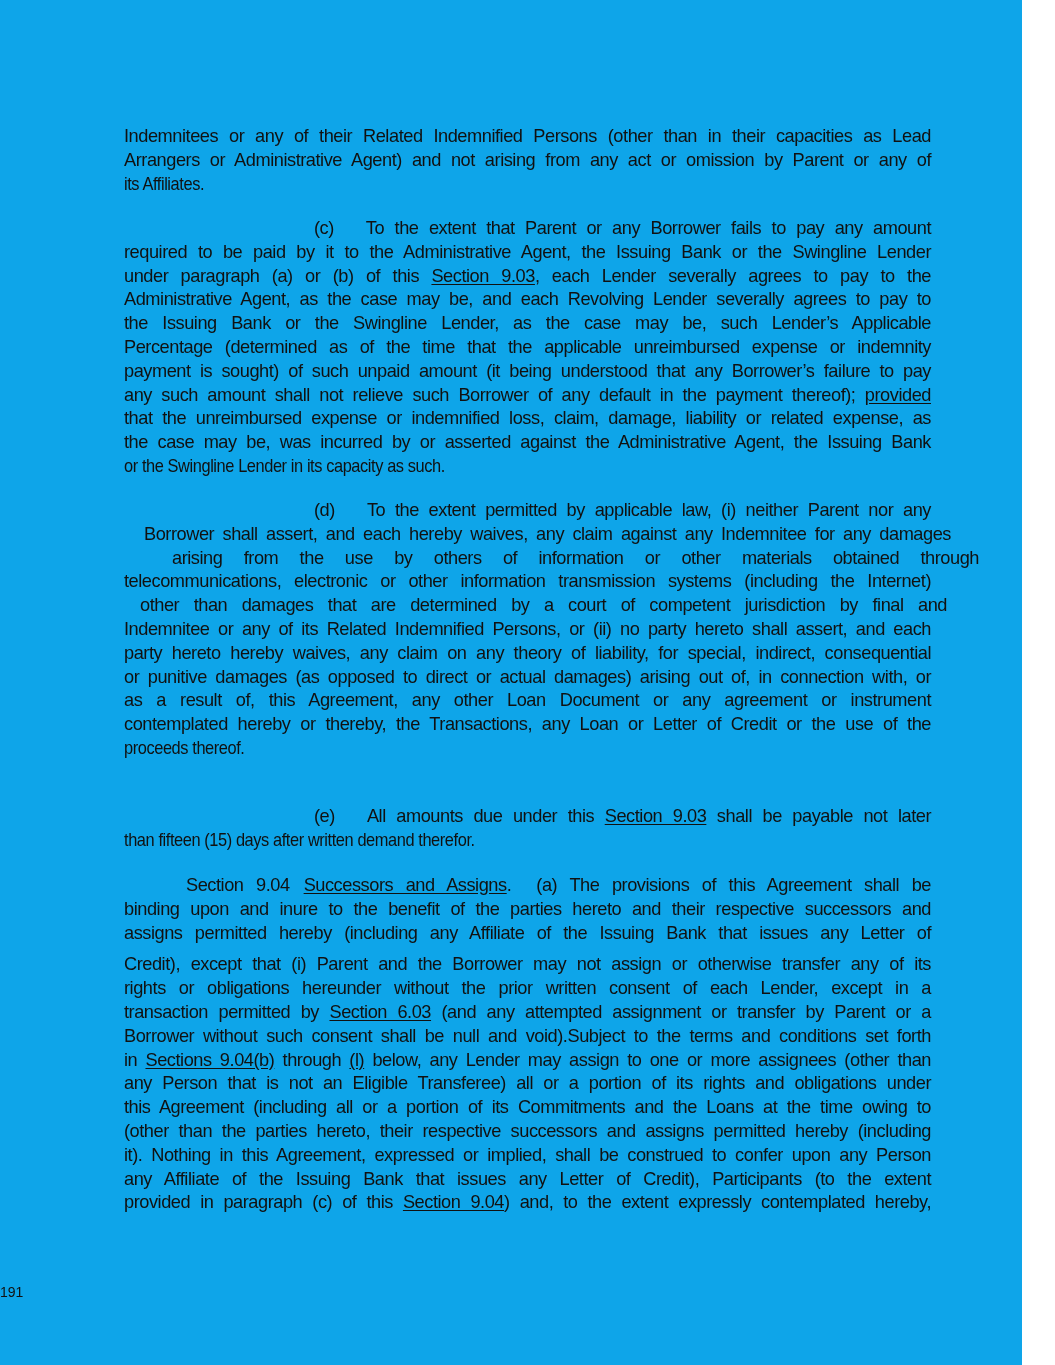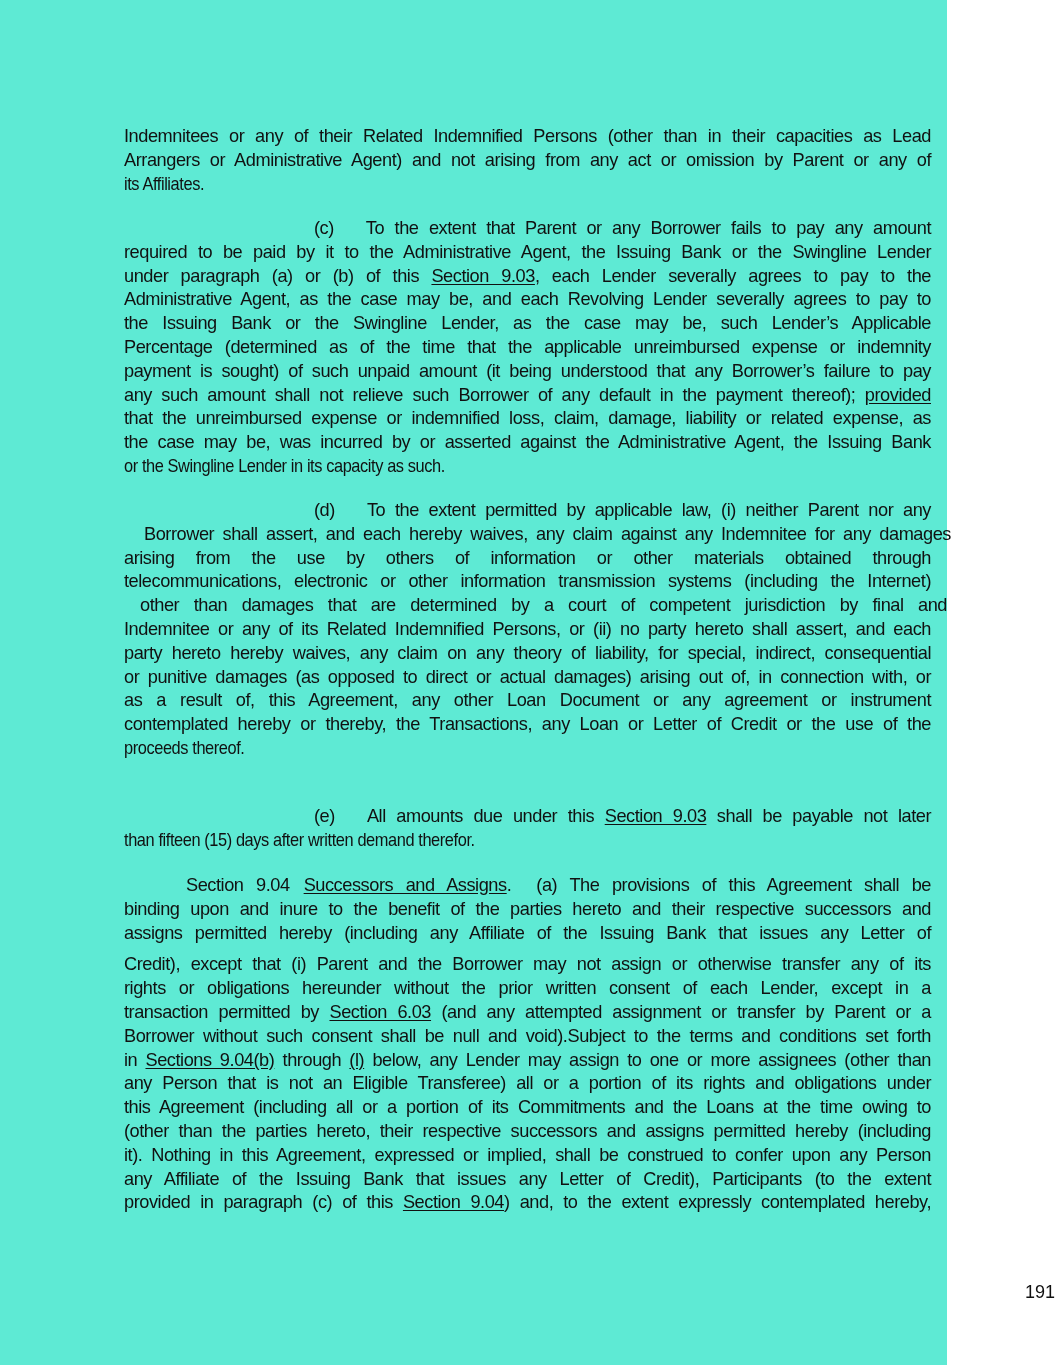--- a/index.html
+++ b/index.html
@@ -1,38 +1,38 @@
 <!DOCTYPE html>
 <html><head>
   <meta charset="utf-8">
   <style>
     html, body { margin: 0; padding: 0; background: #ffffff; }
     body { width: 1055px; height: 1365px; position: relative; overflow: hidden; }
     .page {
-      position: absolute; left: 0; top: 0; width: 947px; height: 1365px;
-      background: #5eead4; color: #111111;
+      position: absolute; left: 0; top: 0; width: 1022px; height: 1365px;
+      background: #0ea5e9; color: #111111;
       font-family: "Liberation Sans", sans-serif;
       font-size: 18.2px;
     }
     .para { position: absolute; left: 124px; width: 807px; }
     .line {
       display: block; height: 23.8px; line-height: 23.8px;
       white-space: nowrap; text-align: justify; text-align-last: justify;
       letter-spacing: -0.45px; word-spacing: 0px;
       transform-origin: left center;
     }
     .line.last { text-align-last: left; }
     .u { text-decoration: underline; text-underline-offset: 2px; }
     .tab-c { display: inline-block; width: 190px; }
     .tab-gap { display: inline-block; width: 32px; }
     .sec-indent { display: inline-block; width: 62px; }
     .sec-gap { display: inline-block; width: 14px; }
     .page-number {
       position: absolute; top: 1280px; left: 0; width: 1055px;
-      text-align: right; font-size: 18px; line-height: 24px; color: #111;
+      text-align: left; font-size: 14px; line-height: 24px; color: #111;
     }
   </style>
 </head>
 <body>
 
 <div class="page">
 
   <div class="para" style="top:125px;">
     <span class="line" style="display: block; width: 807px;">Indemnitees or any of their Related Indemnified Persons (other than in their capacities as Lead</span>
     <span class="line" style="display: block; width: 807px;">Arrangers or Administrative Agent) and not arising from any act or omission by Parent or any of</span>
@@ -49,21 +49,21 @@
     <span class="line" style="display: block; width: 807px;">payment is sought) of such unpaid amount (it being understood that any Borrower’s failure to pay</span>
     <span class="line" style="display: block; width: 807px;"><span>any such amount shall not relieve such Borrower of any default in the payment thereof); </span><span class="u">provided</span></span>
     <span class="line" style="display: block; width: 807px;">that the unreimbursed expense or indemnified loss, claim, damage, liability or related expense, as</span>
     <span class="line" style="display: block; width: 807px;">the case may be, was incurred by or asserted against the Administrative Agent, the Issuing Bank</span>
     <span class="line last" style="display: block; width: 357px; transform: scaleX(0.9);">or the Swingline Lender in its capacity as such.</span>
   </div>
 
   <div class="para" style="top:499px;">
     <span class="line" style="display: block; width: 807px;"><span class="tab-c"></span><span>(d)</span><span class="tab-gap"></span><span>To the extent permitted by applicable law, (i) neither Parent nor any</span></span>
     <span class="line" style="display: block; width: 807px; margin-left: 20px;">Borrower shall assert, and each hereby waives, any claim against any Indemnitee for any damages</span>
-    <span class="line" style="display: block; width: 807px;">arising from the use by others of information or other materials obtained through</span>
+    <span class="line" style="display: block; width: 807px; margin-left: 48px;">arising from the use by others of information or other materials obtained through</span>
     <span class="line" style="display: block; width: 807px;">telecommunications, electronic or other information transmission systems (including the Internet)</span>
     <span class="line" style="display: block; width: 807px; margin-left: 16px;">other than damages that are determined by a court of competent jurisdiction by final and</span>
     <span class="line" style="display: block; width: 807px;">Indemnitee or any of its Related Indemnified Persons, or (ii) no party hereto shall assert, and each</span>
     <span class="line" style="display: block; width: 807px;">party hereto hereby waives, any claim on any theory of liability, for special, indirect, consequential</span>
     <span class="line" style="display: block; width: 807px;">or punitive damages (as opposed to direct or actual damages) arising out of, in connection with, or</span>
     <span class="line" style="display: block; width: 807px;">as a result of, this Agreement, any other Loan Document or any agreement or instrument</span>
     <span class="line" style="display: block; width: 807px;">contemplated hereby or thereby, the Transactions, any Loan or Letter of Credit or the use of the</span>
     <span class="line last" style="display: block; width: 134px; transform: scaleX(0.9);">proceeds thereof.</span>
   </div>
 

